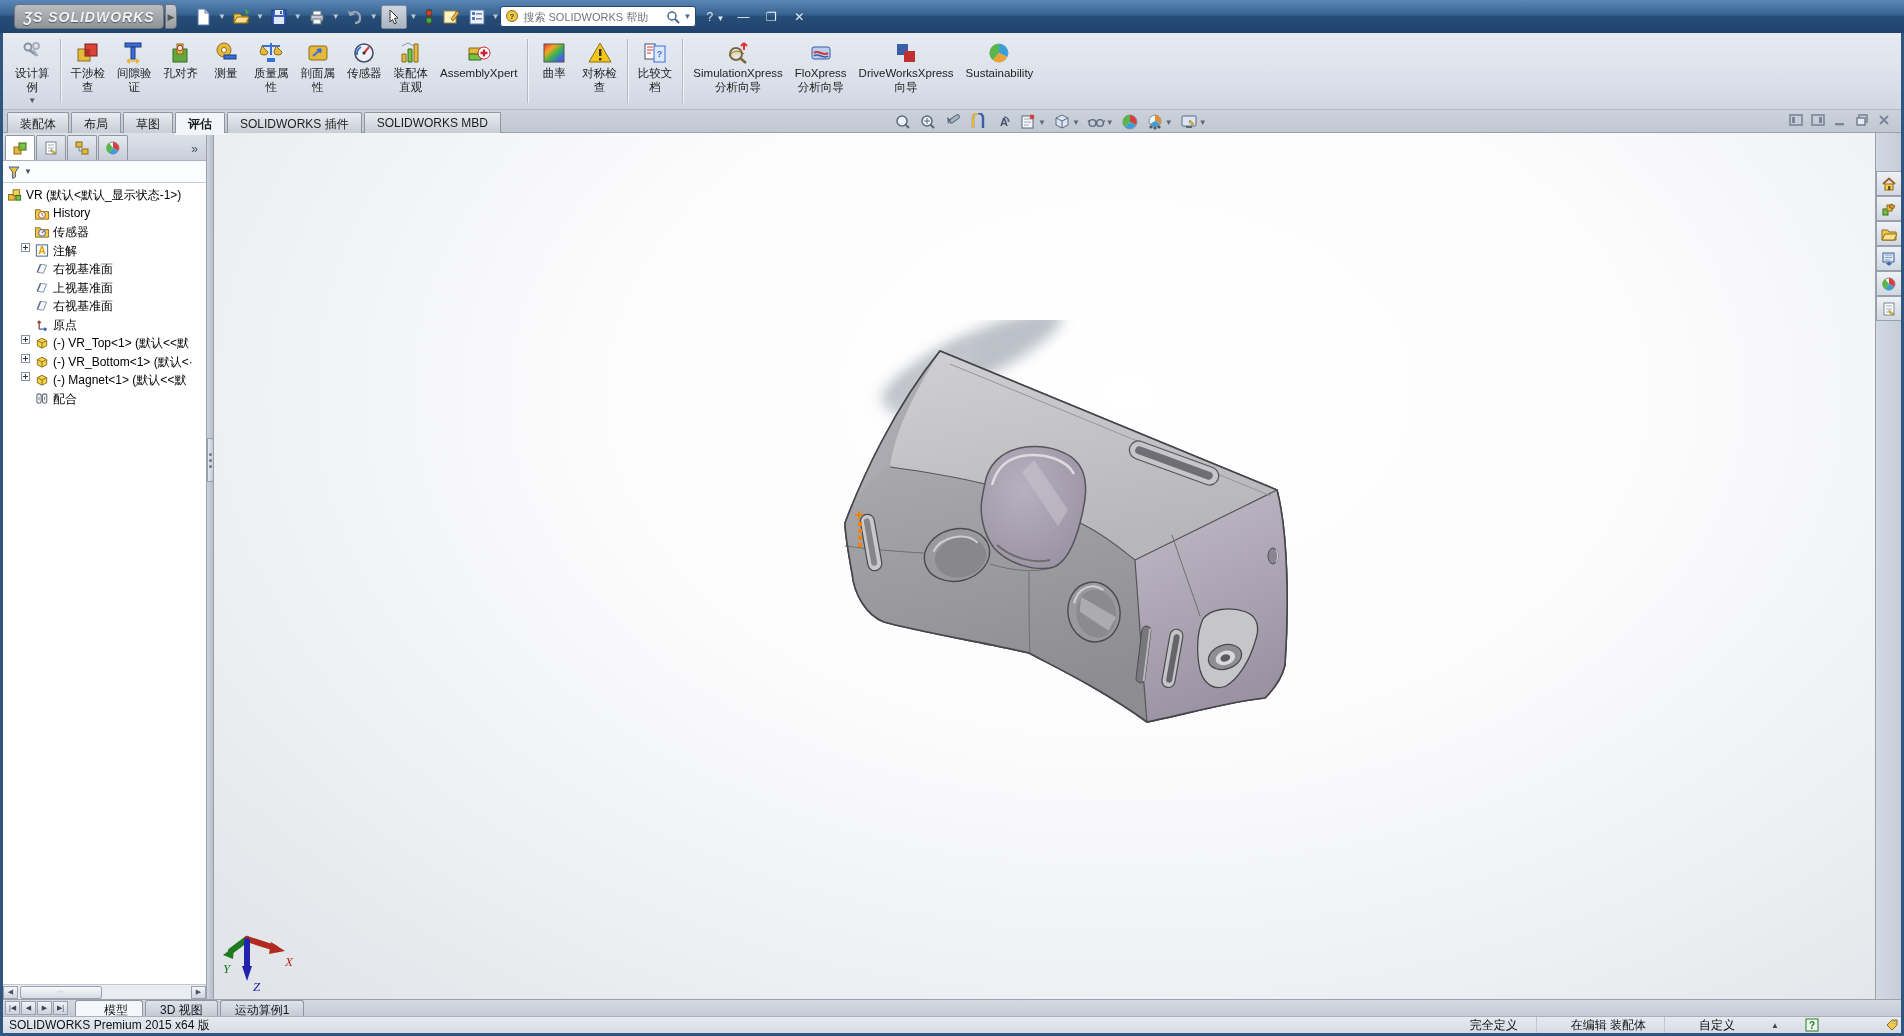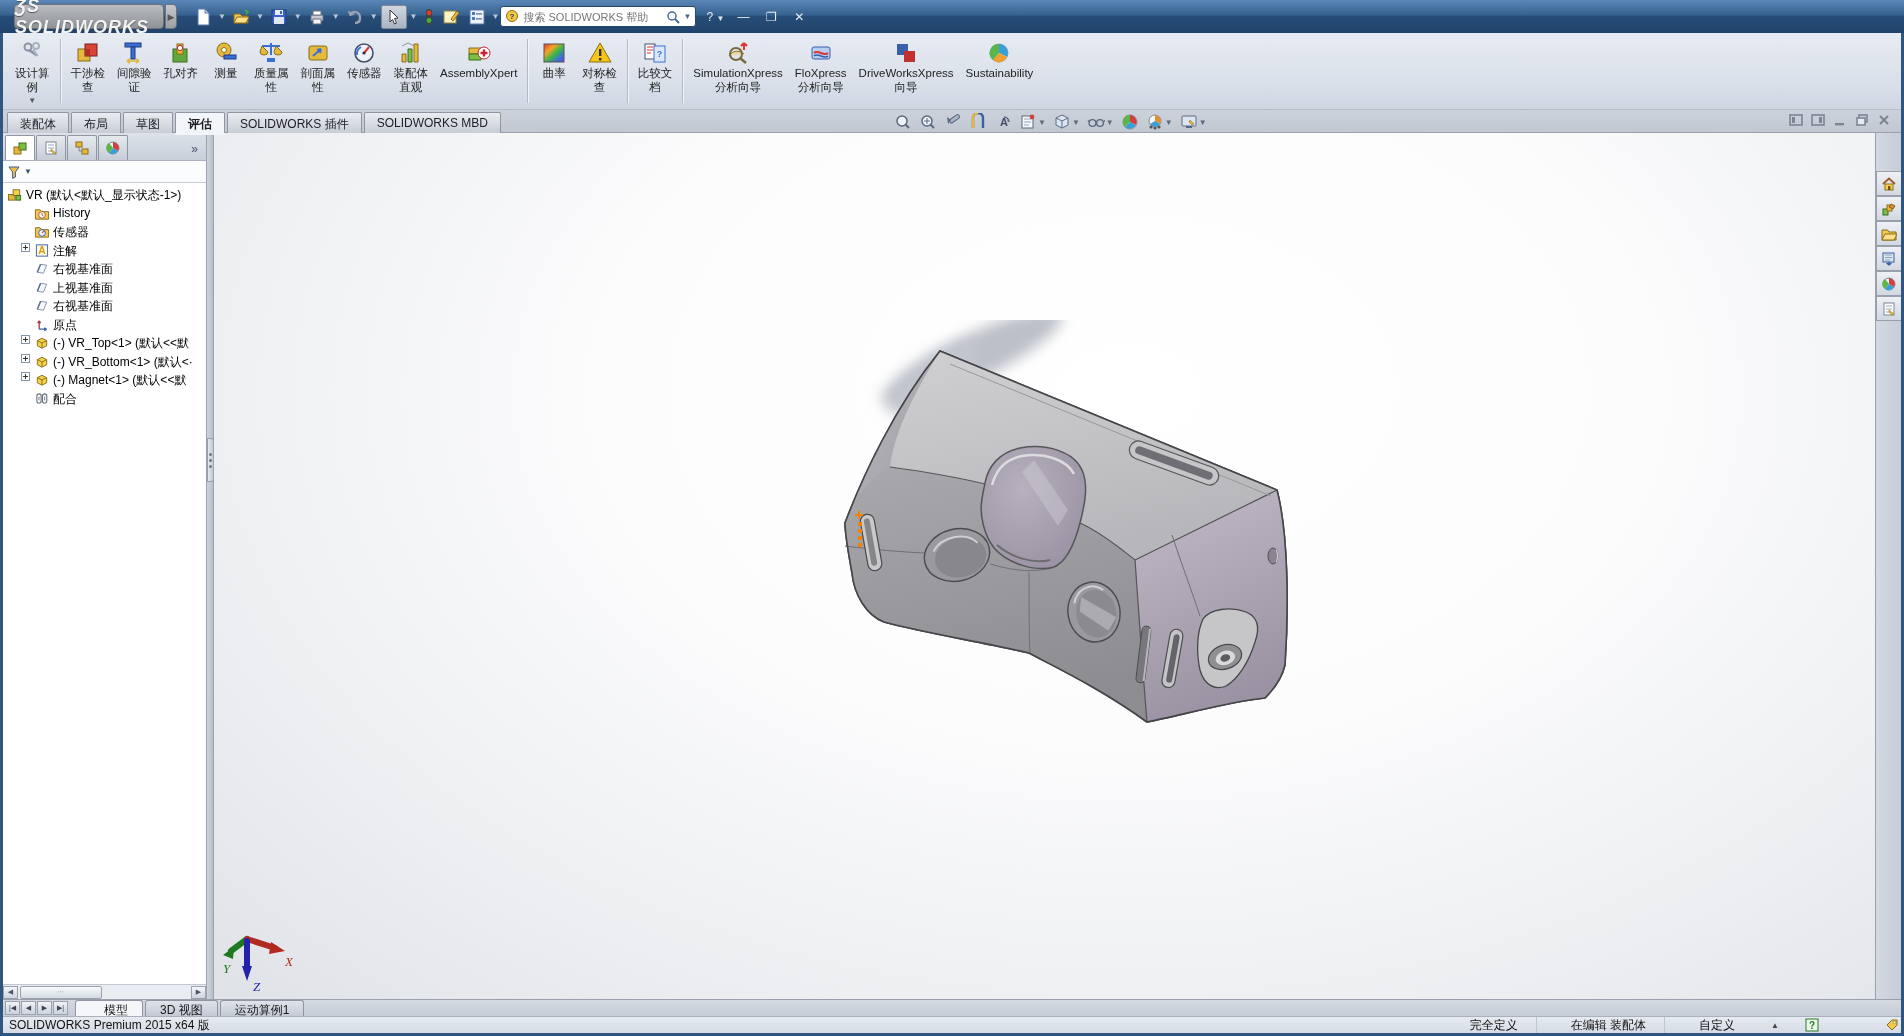--- a/index.html
+++ b/index.html
@@ -8,21 +8,21 @@
   .frame { position:relative; width:1904px; height:1036px; background:#dfe5ee;
     border-left:3px solid #30557f; border-right:3px solid #30557f; }
 
   
   .titlebar { position:absolute; left:-3px; top:0; width:1904px; height:33px;
     background:linear-gradient(180deg,#5b86b8 0%,#36628f 45%,#274d78 50%,#1f436b 100%);
     display:flex; align-items:center; color:#eef2f8; }
   .logo-pill { margin-left:14px; width:150px; height:25px; border-radius:4px;
     background:linear-gradient(180deg,#b9bcc0,#8f9397); border:1px solid #6f7377;
     display:flex; align-items:center; justify-content:center;
-    color:#f2f3f4; font-weight:bold; font-style:italic; letter-spacing:1px; font-size:18px;
+    color:#f2f3f4; font-weight:bold; font-style:italic; letter-spacing:1px; font-size:14px;
     text-shadow:0 1px 1px #555; }
   .logo-expander { width:12px; height:25px; margin-left:1px; border-radius:0 4px 4px 0;
     background:linear-gradient(180deg,#c6c9cd,#9a9ea2); border:1px solid #6f7377;
     color:#555; font-size:9px; display:flex; align-items:center; justify-content:center; }
   .qat { display:flex; align-items:center; gap:2px; margin-left:14px; }
   .qat-btn { height:24px; display:flex; align-items:center; padding:0 3px; border-radius:2px; }
   .qat-sep { color:#b9c6d6; font-size:8px; padding:0 1px; }
   .qat .pressed { background:linear-gradient(180deg,#cfd6df,#aab4c2); border:1px solid #7e8panels8; border:1px solid #7e8a98; }
   .win-title { flex:1; text-align:center; font-size:12px; color:#f4f7fb; text-shadow:0 1px 2px #123; }
   .search-box { width:196px; height:21px; background:#fff; border:1px solid #24466b; border-radius:3px;

